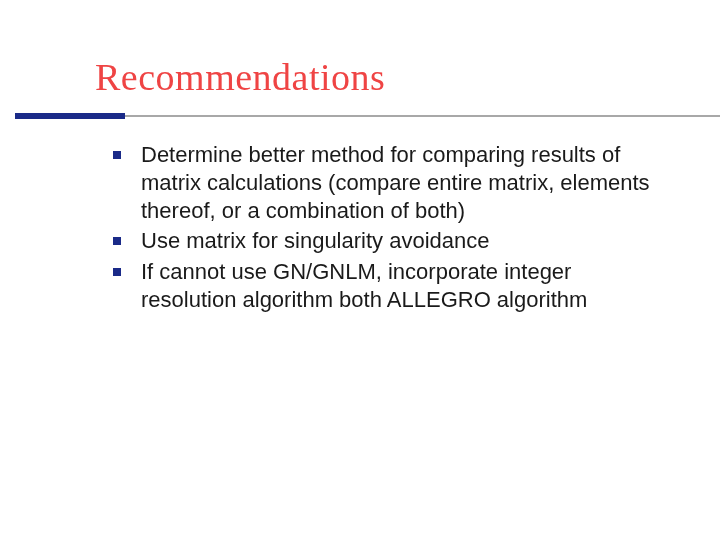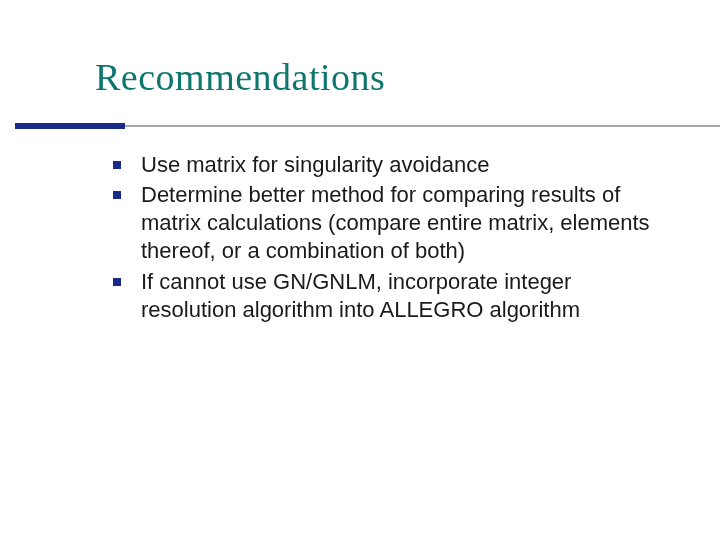--- a/index.html
+++ b/index.html
@@ -13,22 +13,22 @@
     }
     .slide {
       width: 100%;
       height: 100%;
       padding: 55px 50px 40px 95px;
     }
     .title {
       font-family: Georgia, 'Times New Roman', serif;
       font-size: 38px;
       font-weight: normal;
-      color: #0f766e;
-      margin-bottom: 24px;
+      color: #ef4444;
+      margin-bottom: 14px;
       letter-spacing: 0.5px;
     }
     .title-rule {
       position: relative;
       height: 6px;
       margin-left: -80px;
       margin-right: -50px;
       margin-bottom: 22px;
     }
     .rule-grey {
@@ -73,24 +73,24 @@
 
 <div class="slide">
   <h1 class="title">Recommendations</h1>
   <div class="title-rule">
     <div class="rule-grey"></div>
     <div class="rule-blue"></div>
   </div>
   <ul class="bullets">
     <li>
       <span class="bullet-marker"></span>
+      <span>Determine better method for comparing results of matrix calculations (compare entire matrix, elements thereof, or a combination of both)</span>
+    </li>
+    <li>
+      <span class="bullet-marker"></span>
       <span>Use matrix for singularity avoidance</span>
     </li>
     <li>
       <span class="bullet-marker"></span>
-      <span>Determine better method for comparing results of matrix calculations (compare entire matrix, elements thereof, or a combination of both)</span>
-    </li>
-    <li>
-      <span class="bullet-marker"></span>
-      <span>If cannot use GN/GNLM, incorporate integer resolution algorithm into ALLEGRO algorithm</span>
+      <span>If cannot use GN/GNLM, incorporate integer resolution algorithm both ALLEGRO algorithm</span>
     </li>
   </ul>
 </div>
 
 </body></html>

